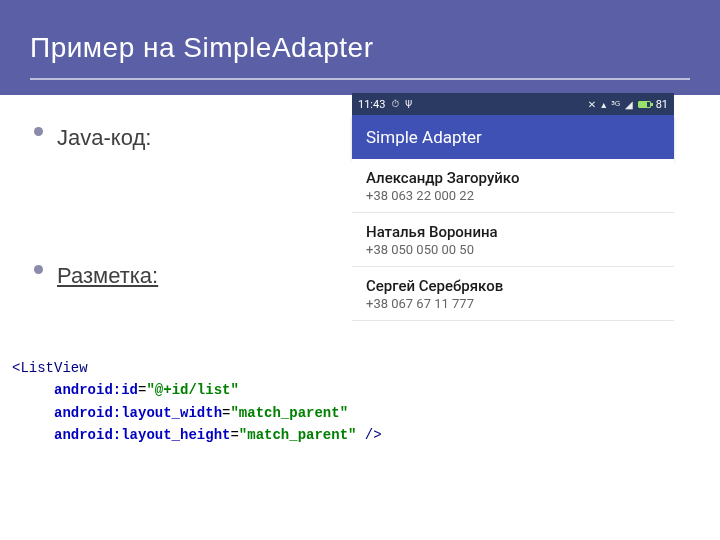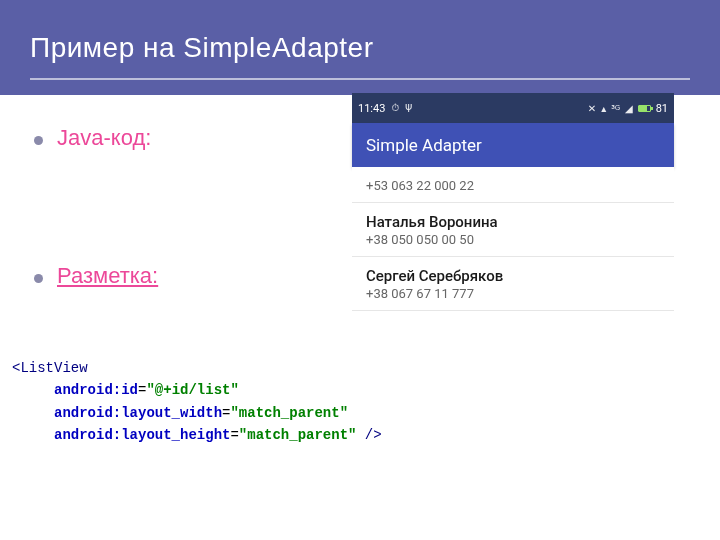--- a/index.html
+++ b/index.html
@@ -44,23 +44,23 @@
 
   
   .left-col {
     position: absolute;
     left: 34px;
     top: 30px;
     width: 320px;
   }
   .bullet {
     display: flex;
-    align-items: center;
+    align-items: flex-start;
     font-size: 22px;
-    color: #ec4899;
+    color: #404040;
     margin-bottom: 4px;
   }
   .dot {
     width: 9px; height: 9px;
     border-radius: 50%;
     background: #8a8aaa;
     margin-right: 14px;
     flex: 0 0 auto;
     position: relative;
     top: 2px;
@@ -82,21 +82,21 @@
   .phone {
     position: absolute;
     top: -2px;
     left: 352px;
     width: 322px;
     background: #fff;
     box-shadow: 0 0 0 1px #e6e6e6 inset;
     font-family: Roboto, Arial, sans-serif;
   }
   .statusbar {
-    height: 30px;
+    height: 22px;
     background: #2b3a62;
     color: #fff;
     font-size: 11px;
     display: flex;
     align-items: center;
     padding: 0 6px;
   }
   .statusbar-left { display: flex; align-items: center; gap: 6px; }
   .statusbar-right { margin-left: auto; display: flex; align-items: center; gap: 5px; }
   .sb-icon { font-size: 10px; opacity: 0.9; }
@@ -199,21 +199,22 @@
             <span class="fill" style="width:80%"></span>
           </span>
         <span>81</span>
       </div>
     </div>
     <div class="appbar">
       <span>Simple Adapter</span>
     </div>
     <div class="list">
       <div class="row">
-        <div class="row-phone">+53 063 22 000 22</div>
+        <div class="row-name">Александр Загоруйко</div>
+        <div class="row-phone">+38 063 22 000 22</div>
       </div>
       <div class="row">
         <div class="row-name">Наталья Воронина</div>
         <div class="row-phone">+38 050 050 00 50</div>
       </div>
       <div class="row">
         <div class="row-name">Сергей Серебряков</div>
         <div class="row-phone">+38 067 67 11 777</div>
       </div>
     </div>

